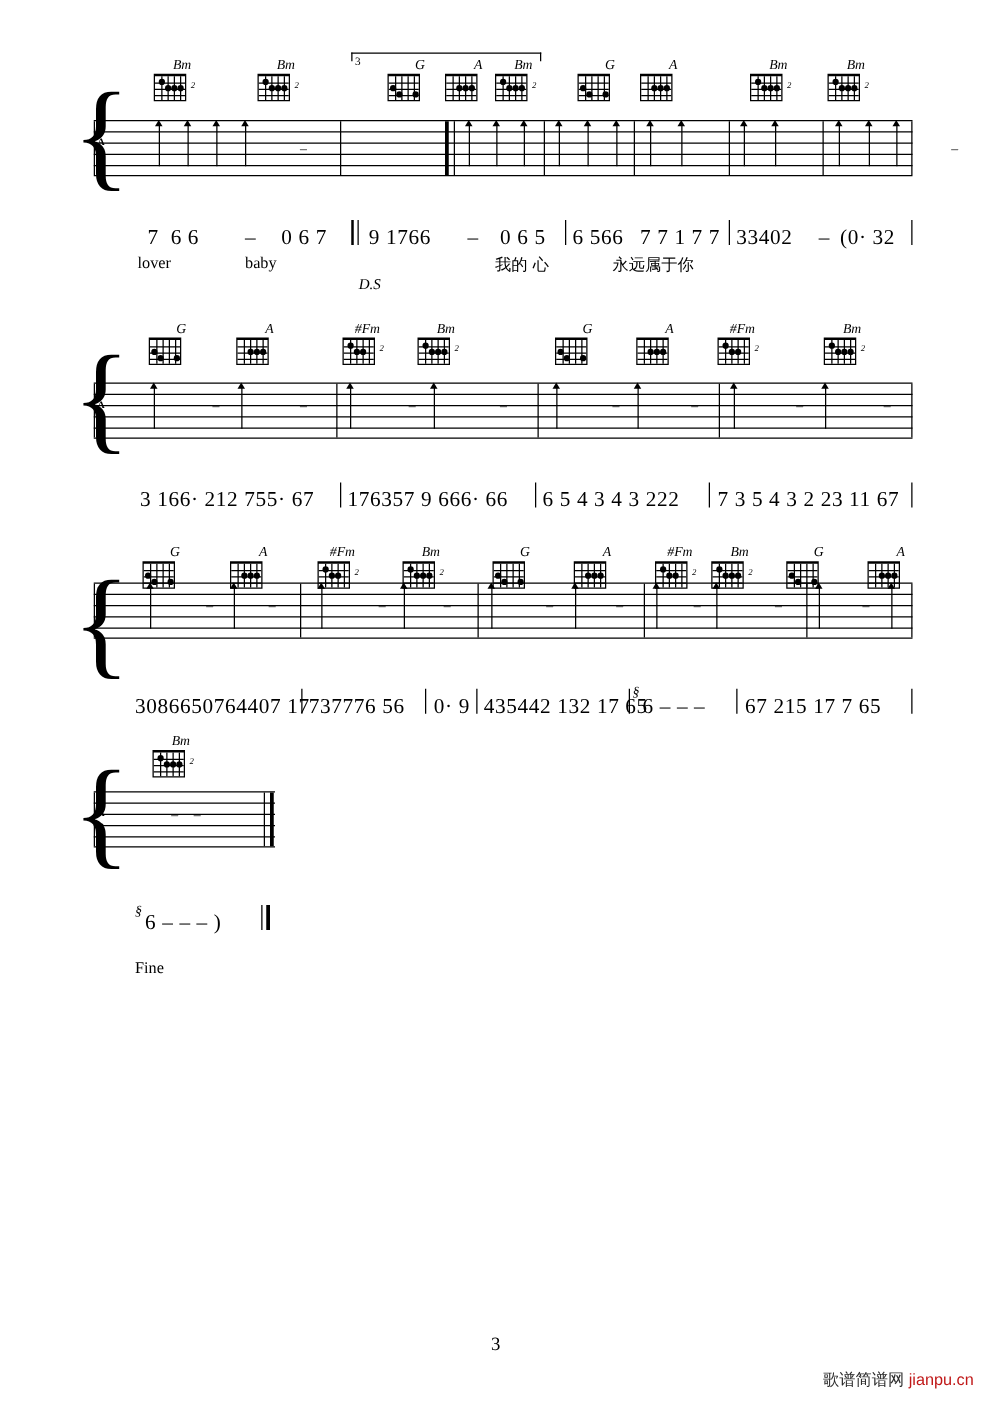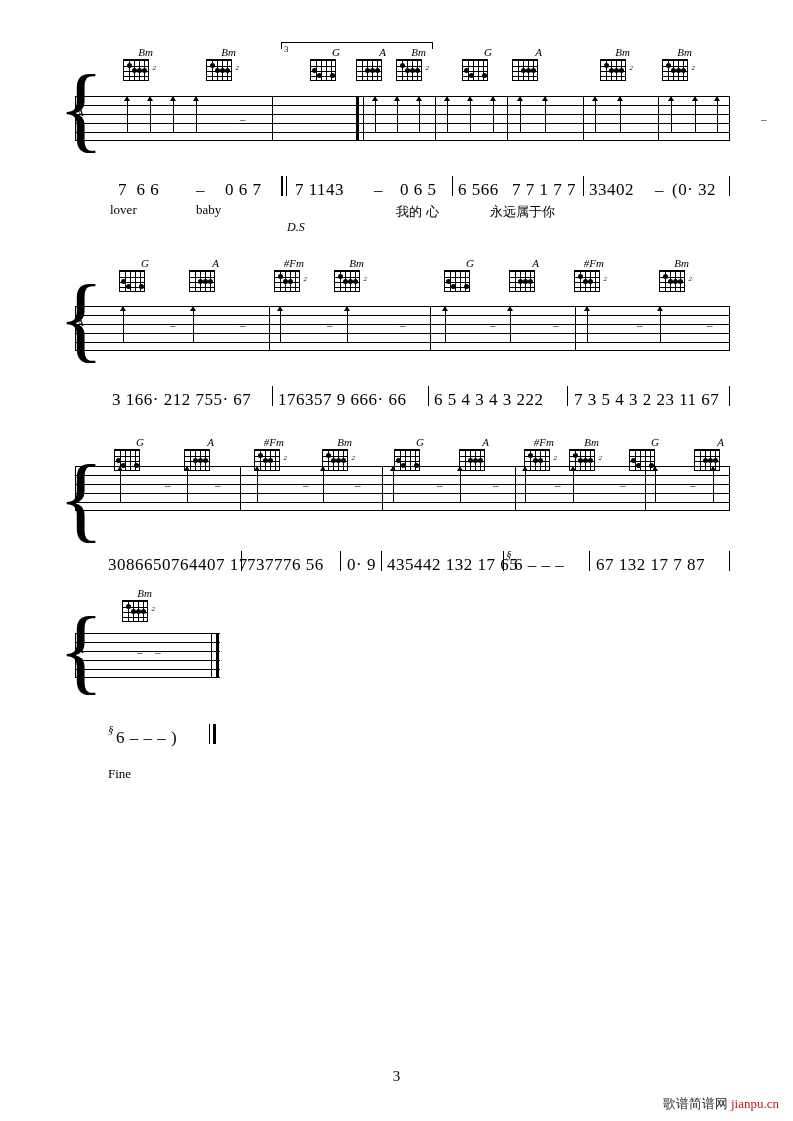--- a/index.html
+++ b/index.html
@@ -67,21 +67,21 @@
   }
   .lyrics.cn{font-family:"DejaVu Sans", sans-serif;font-size:13px;}
   .mark{position:absolute;font-family:"Liberation Serif",serif;font-size:12px;font-style:italic;}
 
   .pagenum{
     position:absolute;left:0;width:793px;text-align:center;
     font-size:15px;font-family:"Liberation Serif",serif;
   }
   .watermark{
     position:absolute;right:14px;bottom:8px;
-    font-family:Liberation Serif, serif;font-size:13px;color:#3a3a3a;
+    font-family:Liberation Sans, sans-serif;font-size:13px;color:#3a3a3a;
   }
   .watermark .cn{color:#2b2b2b;}
   .watermark .dom{color:#c01818;}
 
   .bracket3{position:absolute;font-size:9px;font-family:"Liberation Serif",serif;}
 </style>
 </head>
 <body>
 
 <div class="sheet">
@@ -302,21 +302,21 @@
       <div class="stem" style="left:642px;top:2px;height:34px;"></div>
       <div class="arrowup" style="left:639px;top:-1px;"></div>
       <div class="dash" style="left:686px;top:18px;">–</div>
     </div>
 
     <div class="numrow" style="left:118px;top:180px;">7 &nbsp;6&nbsp;6</div>
     <div class="numrow" style="left:196px;top:180px;">–</div>
     <div class="numrow" style="left:225px;top:180px;">0&nbsp;6&nbsp;7</div>
     <div style="position:absolute;left:281px;top:176px;width:2px;height:20px;background:#000;"></div>
     <div style="position:absolute;left:286px;top:176px;width:1px;height:20px;background:#000;"></div>
-    <div class="numrow" style="left:295px;top:180px;">7 1143</div>
+    <div class="numrow" style="left:295px;top:180px;">9 1766</div>
     <div class="numrow" style="left:374px;top:180px;">–</div>
     <div class="numrow" style="left:400px;top:180px;">0&nbsp;6&nbsp;5</div>
     <div style="position:absolute;left:452px;top:176px;width:1px;height:20px;background:#000;"></div>
     <div class="numrow" style="left:458px;top:180px;">6 566</div>
     <div class="numrow" style="left:512px;top:180px;">7 7 1 7 7</div>
     <div style="position:absolute;left:583px;top:176px;width:1px;height:20px;background:#000;"></div>
     <div class="numrow" style="left:589px;top:180px;">33402</div>
     <div class="numrow" style="left:655px;top:180px;">–</div>
     <div class="numrow" style="left:672px;top:180px;">(0· 32</div>
     <div style="position:absolute;left:729px;top:176px;width:1px;height:20px;background:#000;"></div>
@@ -718,21 +718,21 @@
     <div style="position:absolute;left:241px;top:551px;width:1px;height:20px;background:#000;"></div>
     <div class="numrow" style="left:247px;top:555px;">737776 56</div>
     <div style="position:absolute;left:340px;top:551px;width:1px;height:20px;background:#000;"></div>
     <div class="numrow" style="left:347px;top:555px;">0· 9</div>
     <div style="position:absolute;left:381px;top:551px;width:1px;height:20px;background:#000;"></div>
     <div class="numrow" style="left:387px;top:555px;">435442 132 17 65</div>
     <div style="position:absolute;left:503px;top:551px;width:1px;height:20px;background:#000;"></div>
     <div class="mark" style="left:506px;top:548px;font-size:11px;">§</div>
     <div class="numrow" style="left:514px;top:555px;">6 – – –</div>
     <div style="position:absolute;left:589px;top:551px;width:1px;height:20px;background:#000;"></div>
-    <div class="numrow" style="left:596px;top:555px;">67 132 17  7 87</div>
+    <div class="numrow" style="left:596px;top:555px;">67 215 17  7 65</div>
     <div style="position:absolute;left:729px;top:551px;width:1px;height:20px;background:#000;"></div>
   </div>
 
   <div class="system">
     <div class="chord" style="left:118px;top:588px;">
       <div class="cname">Bm</div>
       <div class="grid">
         <i class="v" style="left:5px;"></i>
           <i class="v" style="left:10px;"></i>
           <i class="v" style="left:15px;"></i>

